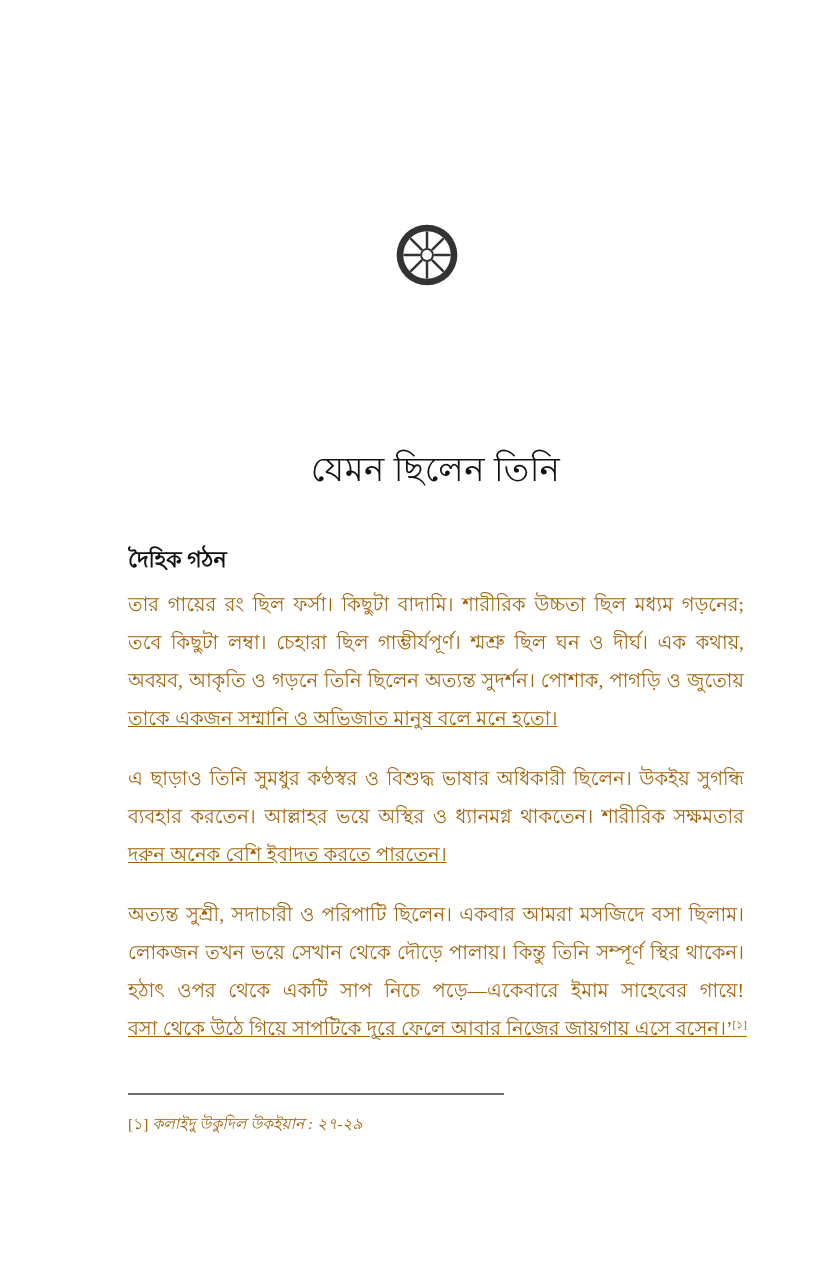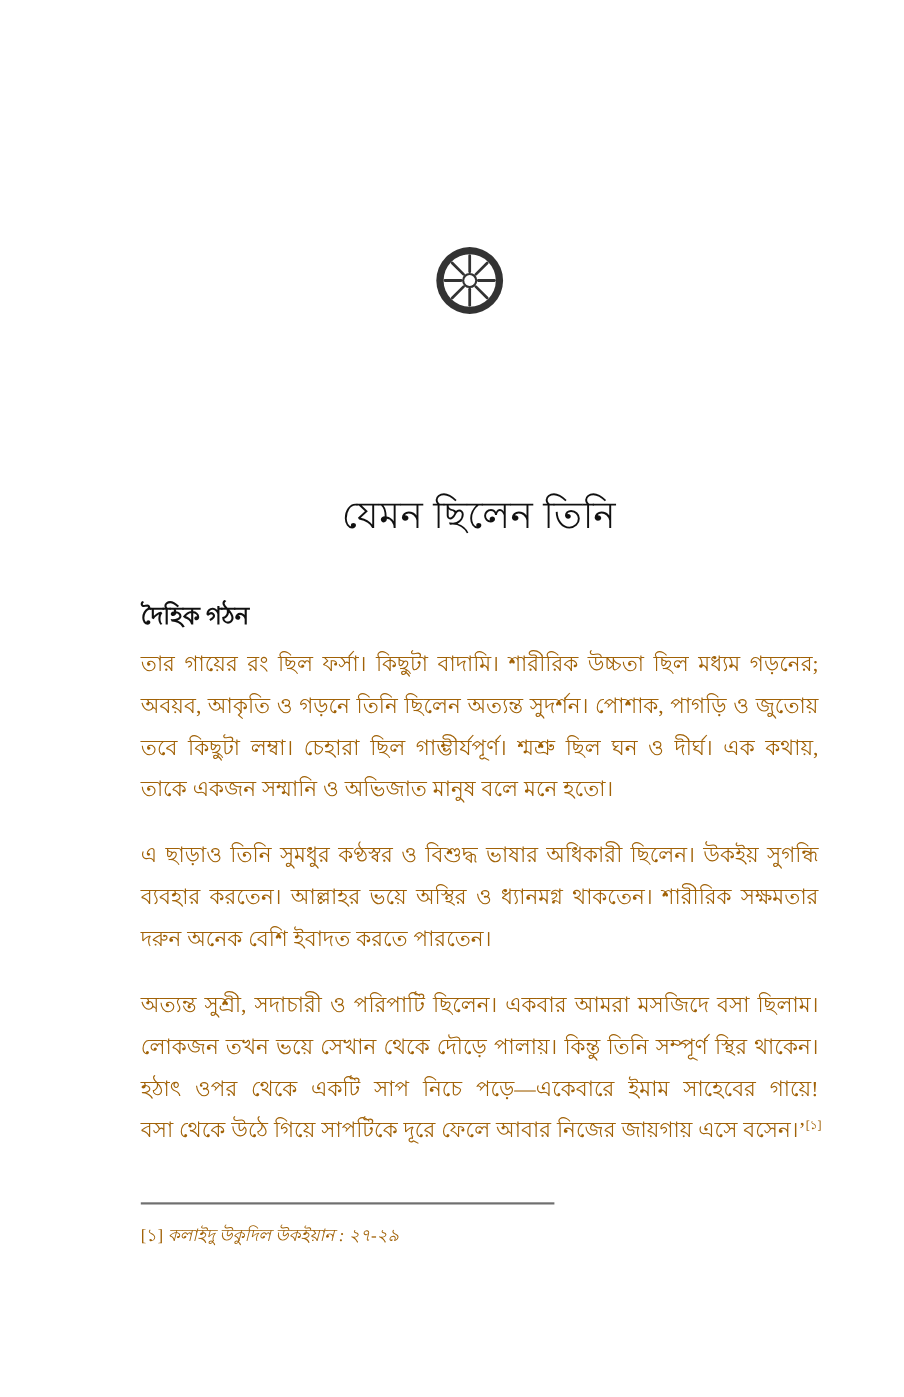--- a/index.html
+++ b/index.html
@@ -86,20 +86,21 @@
   }
   .para:last-child { margin-bottom: 0; }
   .para .ln {
     display: block;
     text-align: justify;
     text-align-last: justify;
     white-space: nowrap;
   }
   .para .ln.last {
     text-align-last: left;
+    text-decoration: underline;
   }
   .fn-ref {
     font-size: 11px;
     vertical-align: super;
     line-height: 0;
     letter-spacing: 0;
   }
 
   
   .footnote-rule {
@@ -167,22 +168,22 @@
   </div>
 
   <h1 class="chapter-title">যেমন ছিলেন তিনি</h1>
 
   <h2 class="section-heading">দৈহিক গঠন</h2>
 
   <div class="body-block">
 
     <p class="para">
       <span class="ln">তার গায়ের রং ছিল ফর্সা। কিছুটা বাদামি।  শারীরিক উচ্চতা ছিল মধ্যম গড়নের;</span>
+      <span class="ln">তবে কিছুটা লম্বা। চেহারা ছিল গাম্ভীর্যপূর্ণ। শ্মশ্রু ছিল ঘন ও দীর্ঘ। এক কথায়,</span>
       <span class="ln">অবয়ব, আকৃতি ও গড়নে তিনি ছিলেন অত্যন্ত সুদর্শন। পোশাক, পাগড়ি ও জুতোয়</span>
-      <span class="ln">তবে কিছুটা লম্বা। চেহারা ছিল গাম্ভীর্যপূর্ণ। শ্মশ্রু ছিল ঘন ও দীর্ঘ। এক কথায়,</span>
       <span class="ln last">তাকে একজন সম্মানি ও অভিজাত মানুষ বলে মনে হতো।</span>
     </p>
 
     <p class="para">
       <span class="ln">এ ছাড়াও তিনি সুমধুর কণ্ঠস্বর ও বিশুদ্ধ ভাষার অধিকারী ছিলেন। উকইয় সুগন্ধি</span>
       <span class="ln">ব্যবহার করতেন। আল্লাহর ভয়ে অস্থির ও ধ্যানমগ্ন থাকতেন। শারীরিক সক্ষমতার</span>
       <span class="ln last">দরুন অনেক বেশি ইবাদত করতে পারতেন।</span>
     </p>
 
     <p class="para">

